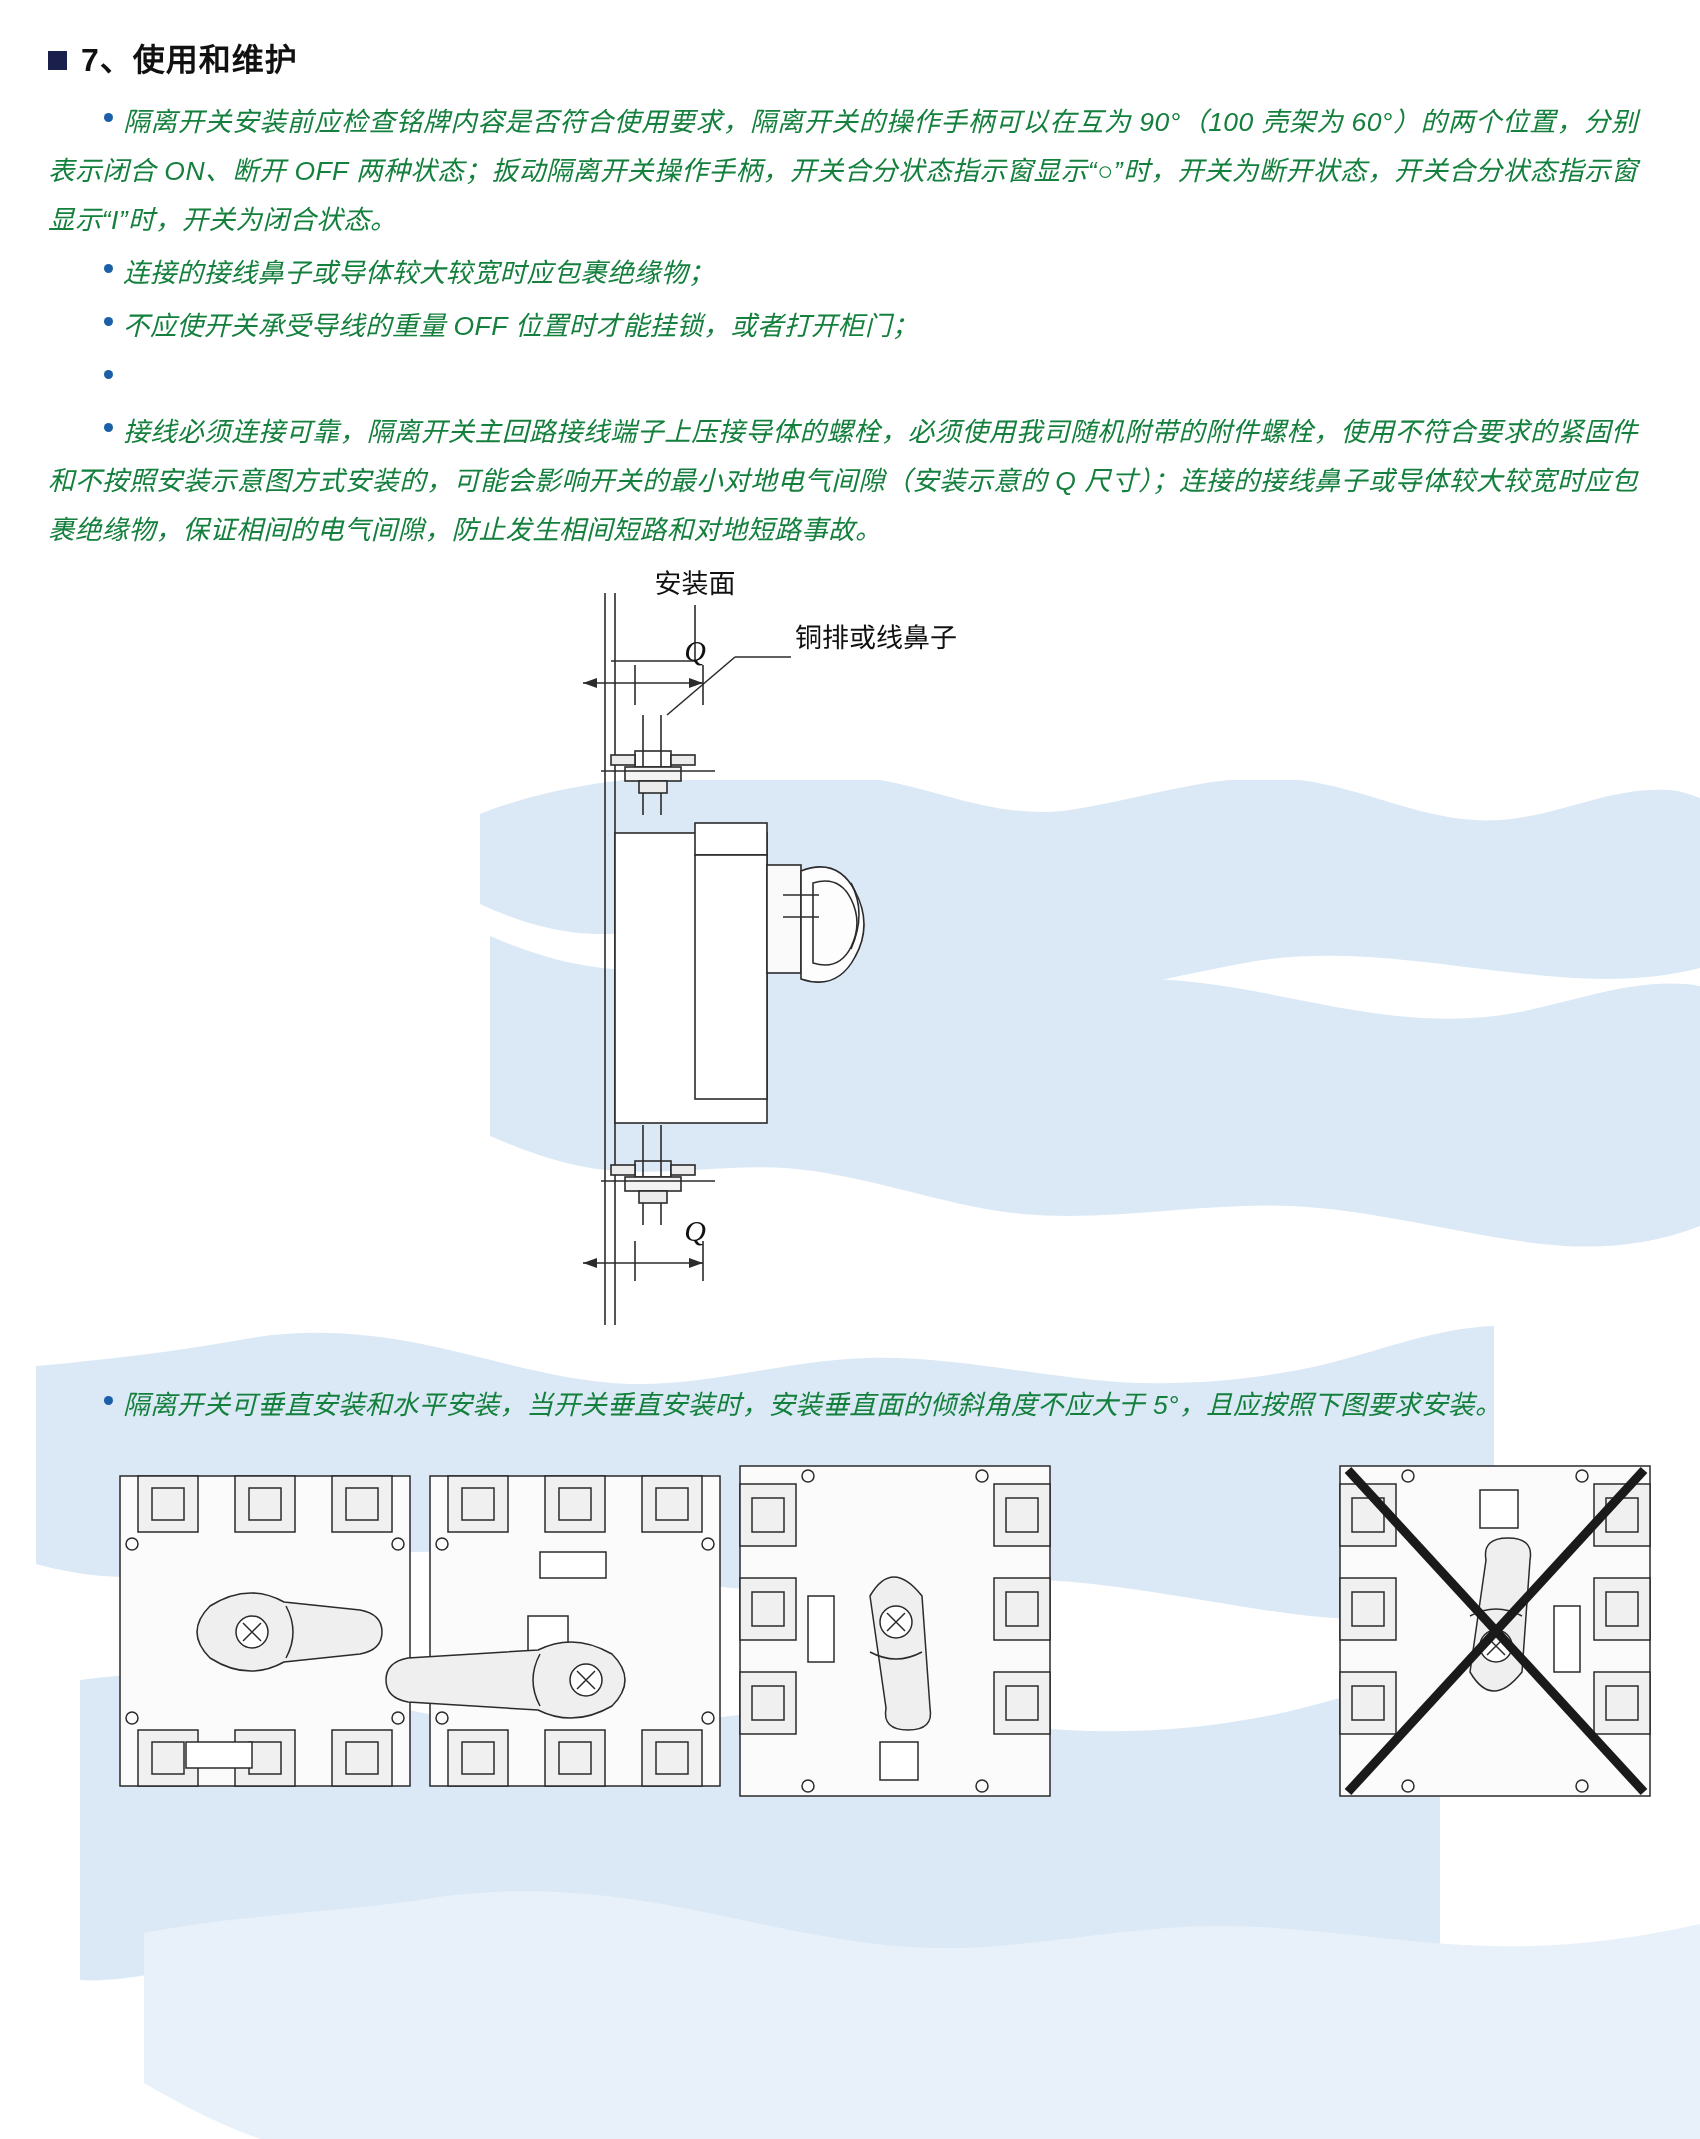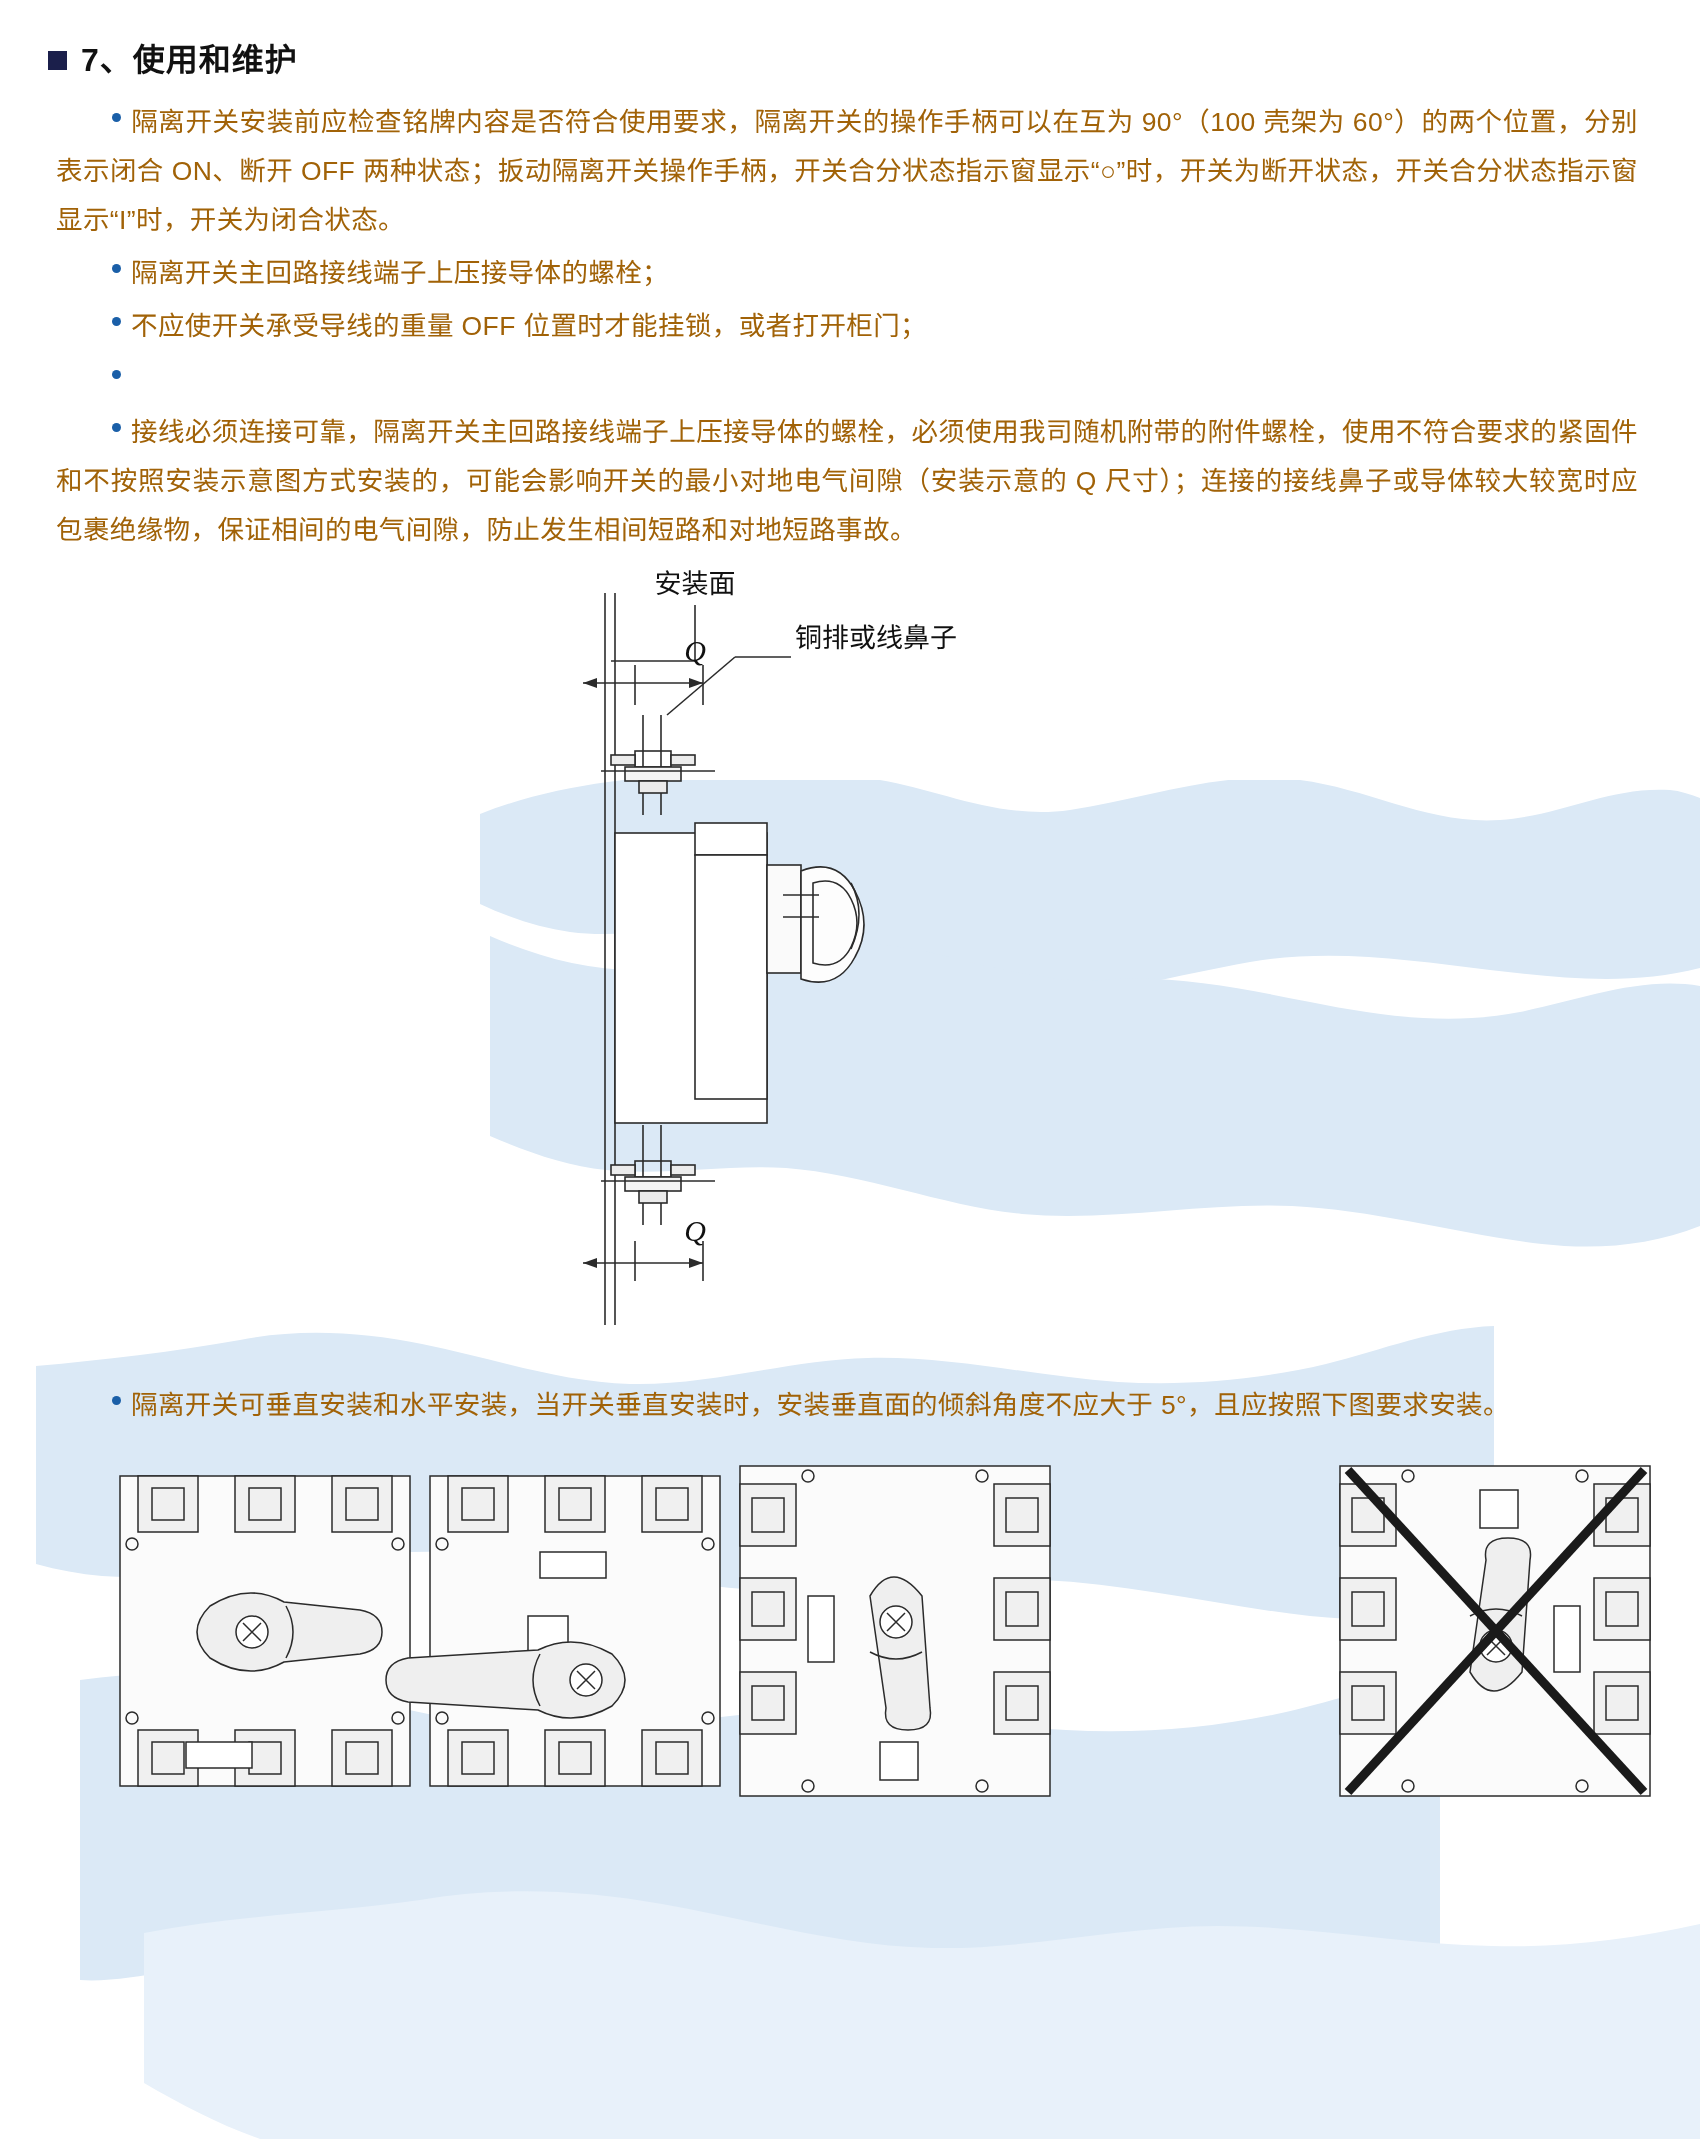--- a/index.html
+++ b/index.html
@@ -60,24 +60,25 @@
   }
 
   
   .para {
     position: relative;
     font-size: 26.5px;
     line-height: 1.85;
     letter-spacing: 0.4px;
     text-align: justify;
     text-justify: inter-ideograph;
-    margin: 0 0 4px 8px;
+    margin: 0 0 4px 0;
     padding-left: 0;
     text-indent: 56px;
-    color: #a16207;
+    color: #15803d;
+    font-style: italic;
   }
   .para .dot {
     display: inline-block;
     width: 9px;
     height: 9px;
     border-radius: 50%;
     background: #1a5fa8;
     vertical-align: 0.34em;
     margin-right: 10px;
     margin-left: 0;
@@ -130,21 +131,21 @@
   <div class="section-heading">
     <span class="heading-square"></span>
     <span class="heading-text">7、使用和维护</span>
   </div>
 
   <p class="para">
     <span class="dot"></span><span>隔离开关安装前应检查铭牌内容是否符合使用要求，隔离开关的操作手柄可以在互为 90°（100 壳架为 60°）的两个位置，分别表示闭合 ON、断开 OFF 两种状态；扳动隔离开关操作手柄，开关合分状态指示窗显示“○”时，开关为断开状态，开关合分状态指示窗显示“I”时，开关为闭合状态。</span>
   </p>
 
   <p class="para">
-    <span class="dot"></span><span>隔离开关主回路接线端子上压接导体的螺栓；</span>
+    <span class="dot"></span><span>连接的接线鼻子或导体较大较宽时应包裹绝缘物；</span>
   </p>
 
   <p class="para">
     <span class="dot"></span><span>不应使开关承受导线的重量 OFF 位置时才能挂锁，或者打开柜门；</span>
   </p>
 
   <p class="para">
     <span class="dot"></span>
   </p>
 

